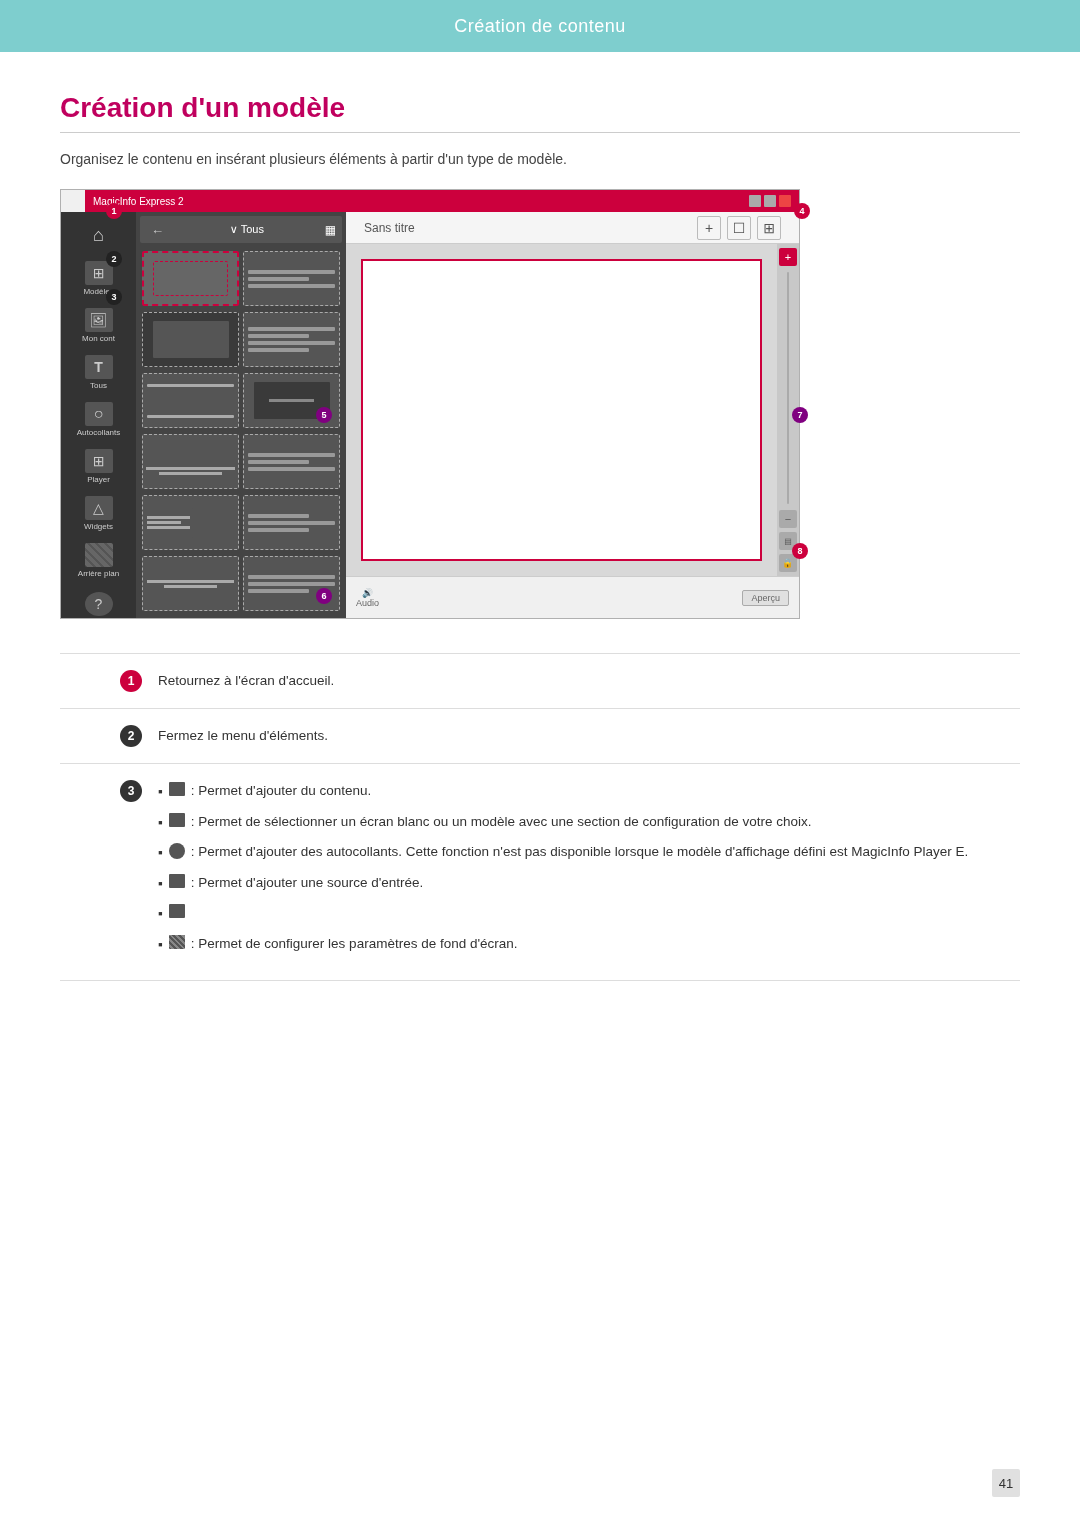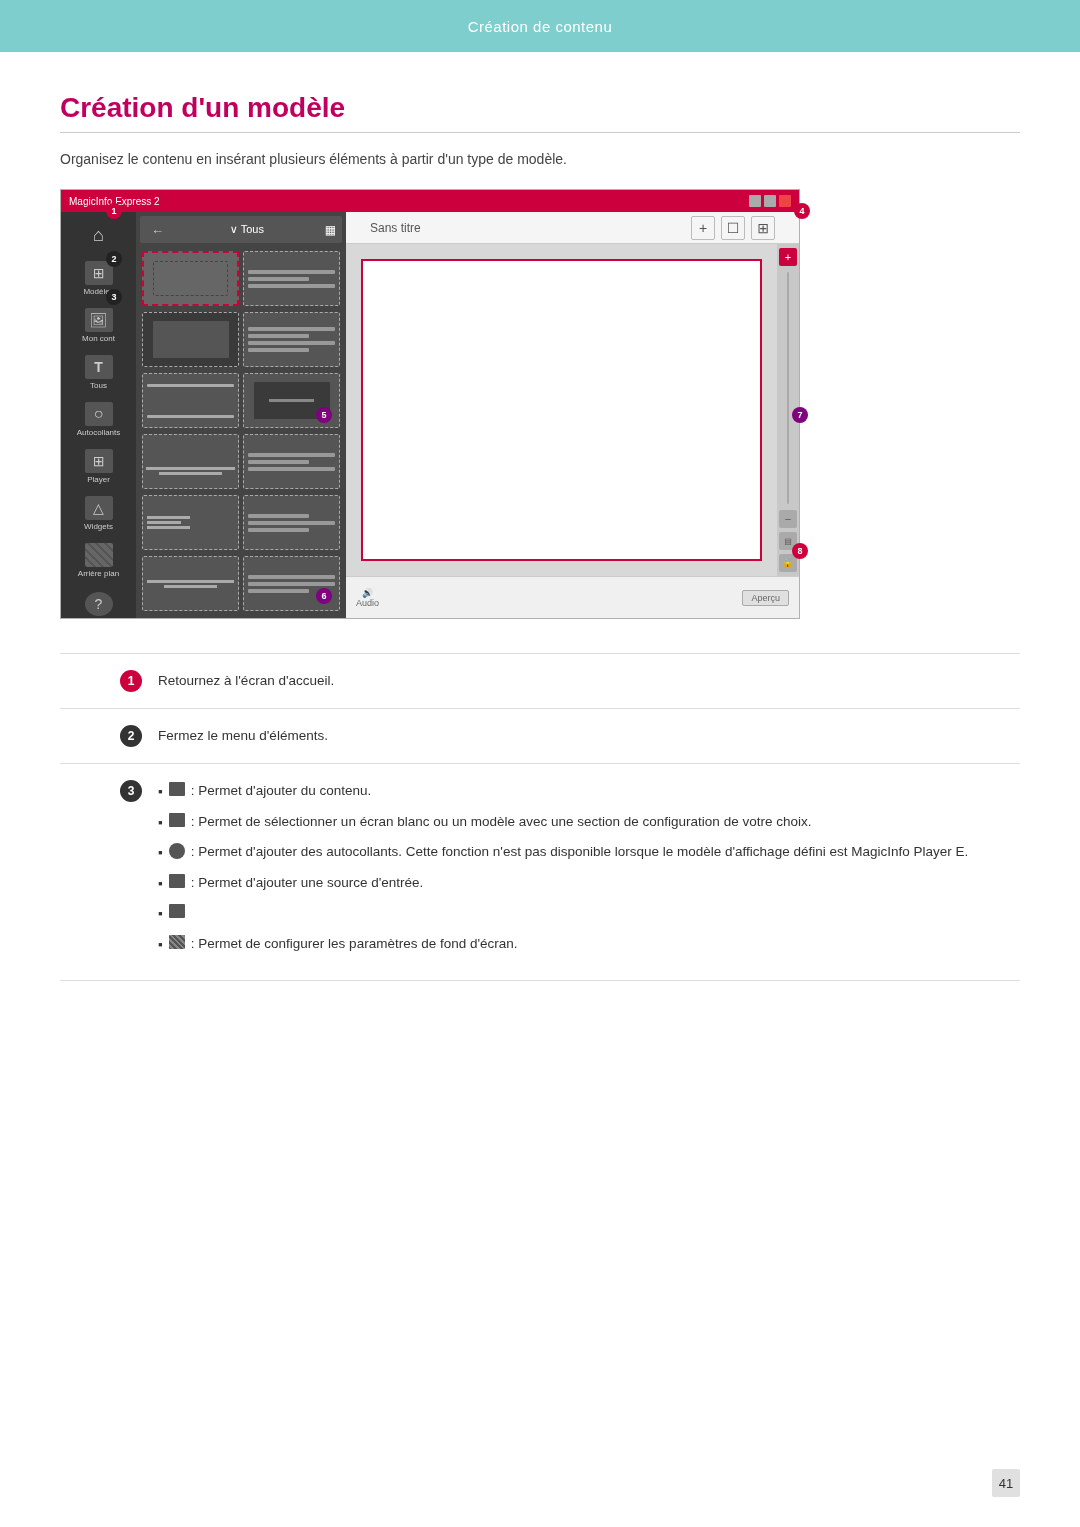--- a/index.html
+++ b/index.html
@@ -15,21 +15,21 @@
     
     .header-bar {
       background: #7ecece;
       height: 52px;
       display: flex;
       align-items: center;
       justify-content: center;
     }
     .header-bar h1 {
       color: #fff;
-      font-size: 15px;
+      font-size: 18px;
       font-weight: 400;
       letter-spacing: 0.5px;
     }
 
     
     .main-content {
       padding: 40px 60px 40px 60px;
     }
 
     .page-title {
@@ -63,20 +63,21 @@
     }
 
     
     .app-titlebar {
       background: #cc003d;
       height: 22px;
       display: flex;
       align-items: center;
       padding: 0 8px;
       justify-content: space-between;
+      margin-left: 24px;
     }
     .app-titlebar-title {
       color: #fff;
       font-size: 10px;
     }
     .app-titlebar-btns {
       display: flex;
       gap: 3px;
     }
     .app-titlebar-btns span {
@@ -205,21 +206,21 @@
       position: relative;
       display: flex;
       flex-direction: column;
     }
 
     .canvas-toolbar {
       background: #f5f5f5;
       height: 32px;
       display: flex;
       align-items: center;
-      padding: 0 24px;
+      padding: 0 18px;
       justify-content: space-between;
       border-bottom: 1px solid #ccc;
     }
     .canvas-title {
       font-size: 12px;
       color: #555;
     }
     .canvas-toolbar-btns {
       display: flex;
       gap: 6px;

